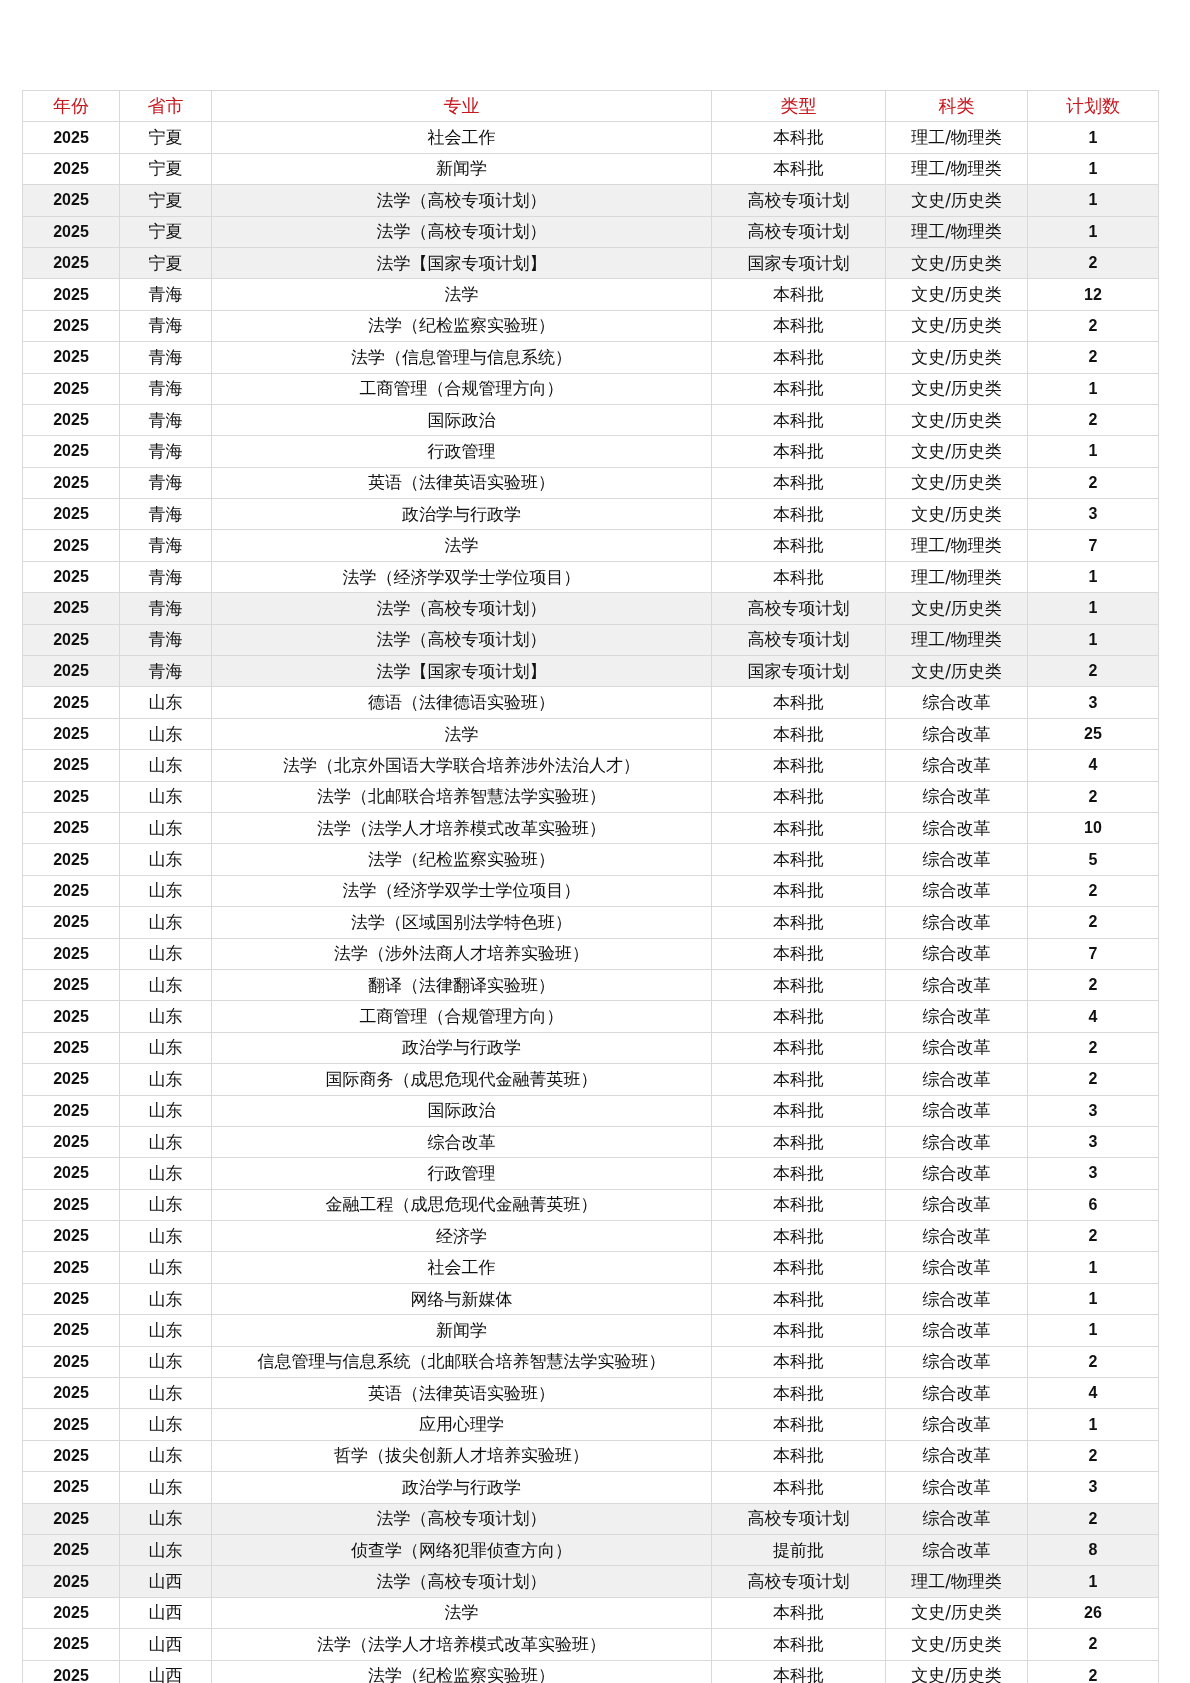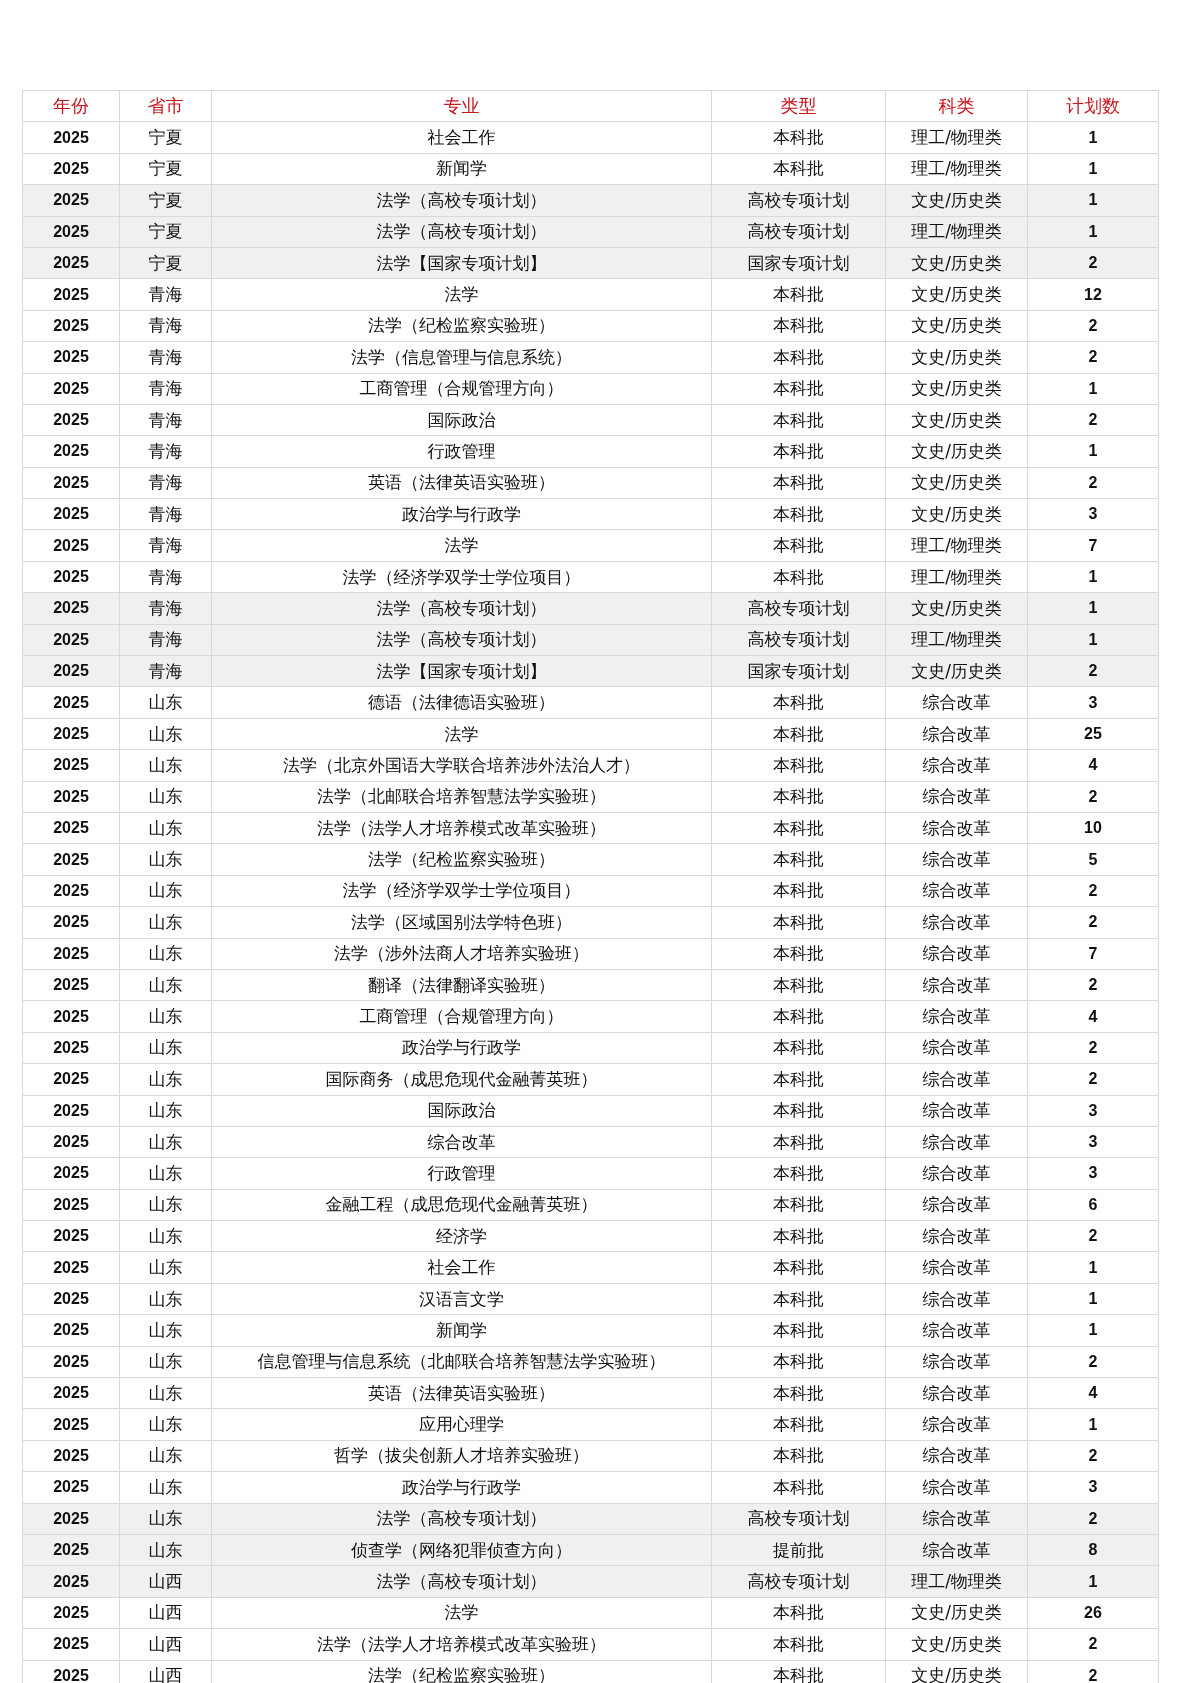--- a/index.html
+++ b/index.html
@@ -373,21 +373,21 @@
           <td class="num">2025</td>
           <td>山东</td>
           <td>社会工作</td>
           <td>本科批</td>
           <td>综合改革</td>
           <td class="num">1</td>
         </tr>
         <tr>
           <td class="num">2025</td>
           <td>山东</td>
-          <td>汉语言文学</td>
+          <td>网络与新媒体</td>
           <td>本科批</td>
           <td>综合改革</td>
           <td class="num">1</td>
         </tr>
         <tr>
           <td class="num">2025</td>
           <td>山东</td>
           <td>新闻学</td>
           <td>本科批</td>
           <td>综合改革</td>

